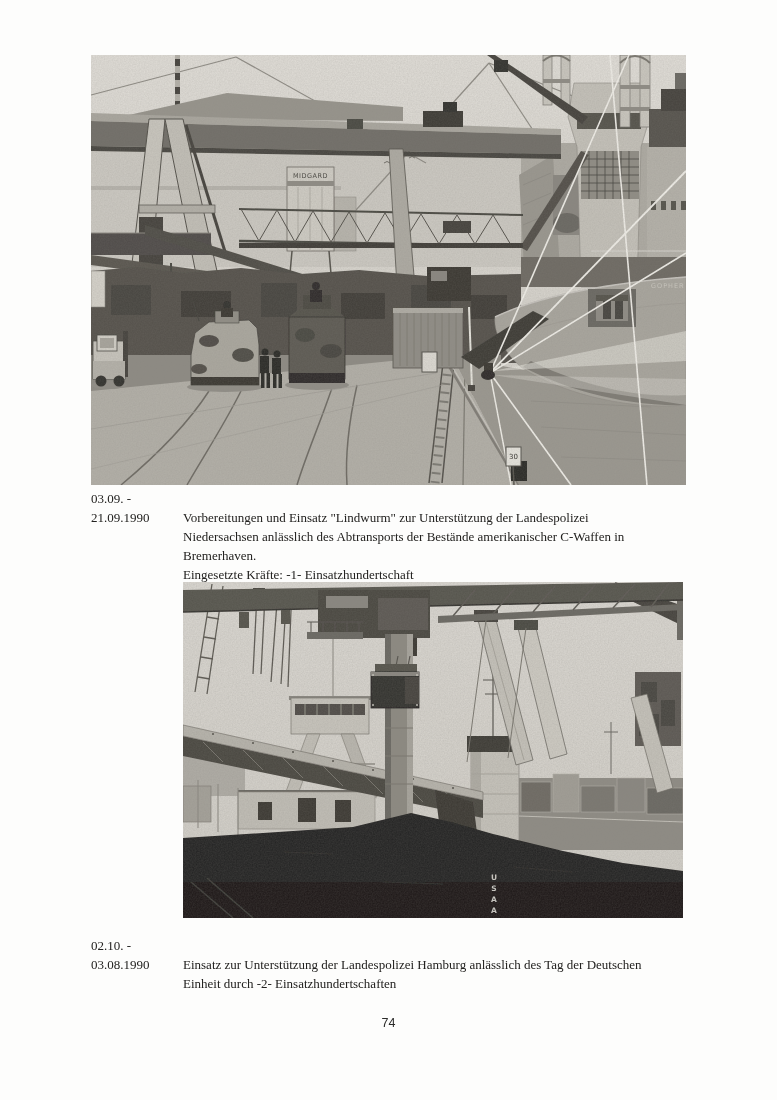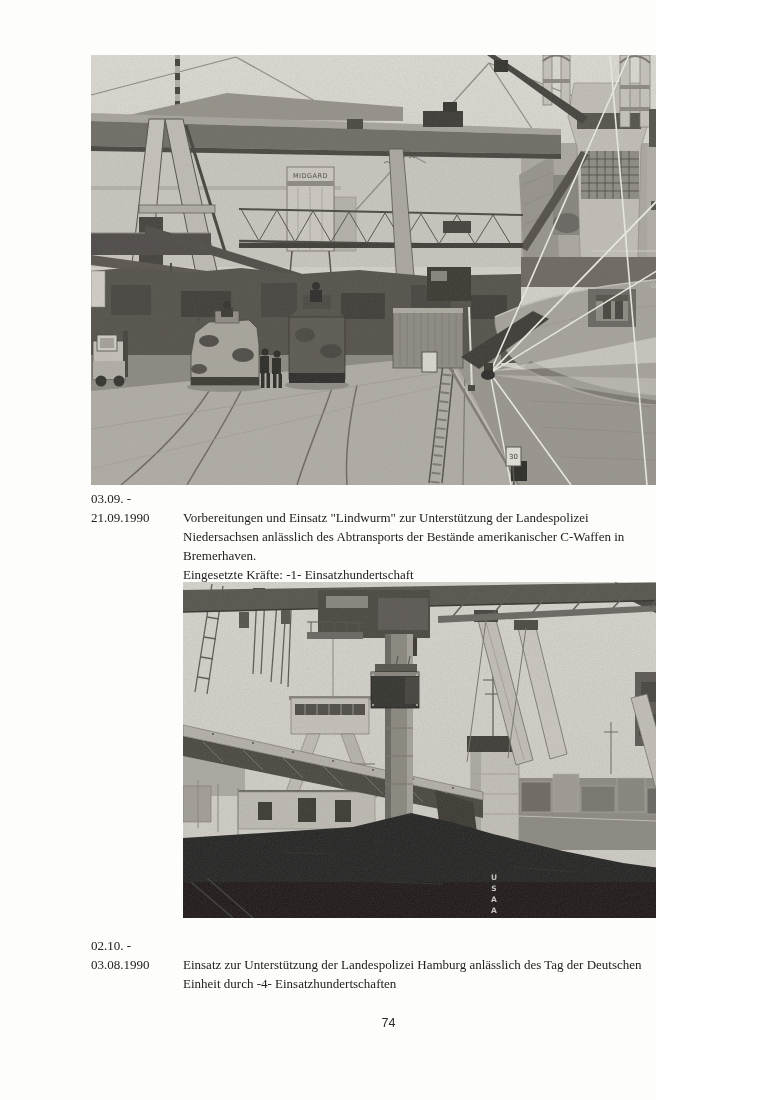--- a/index.html
+++ b/index.html
@@ -1,17 +1,17 @@
 <!DOCTYPE html>
 <html><head>
 <meta charset="utf-8">
 <style>
   html,body{margin:0;padding:0;background:#ffffff;}
   .page{
-    position:relative;width:656px;height:1100px;background:#fdfdfc;
+    position:relative;width:777px;height:1100px;background:#fdfdfc;
     font-family:"Liberation Serif","DejaVu Serif",serif;color:#22211f;
     overflow:hidden;
   }
   figure.photo{margin:0;position:absolute;line-height:0;}
   figure.photo svg{display:block;}
   .photo1{left:91px;top:55px;width:595px;height:430px;}
   .photo2{left:183px;top:582px;width:500px;height:336px;}
   .entry{position:absolute;font-size:13px;line-height:19px;}
   .entry .date{position:absolute;left:0;top:0;white-space:pre;}
   .entry .desc{position:absolute;left:92px;top:19px;white-space:pre;}
@@ -522,18 +522,18 @@
       </g>
     </g>
     <rect width="100%" height="100%" filter="url(#g2)" opacity="0.5"></rect>
   </svg>
   </figure>
 
   <div class="entry entry2">
     <div class="date">02.10. -
 03.08.1990</div>
     <div class="desc">Einsatz zur Unterstützung der Landespolizei Hamburg anlässlich des Tag der Deutschen
-Einheit durch -4- Einsatzhundertschaften</div>
+Einheit durch -2- Einsatzhundertschaften</div>
   </div>
 
   <div class="page-number">74</div>
 
 </div>
 
 </body></html>

